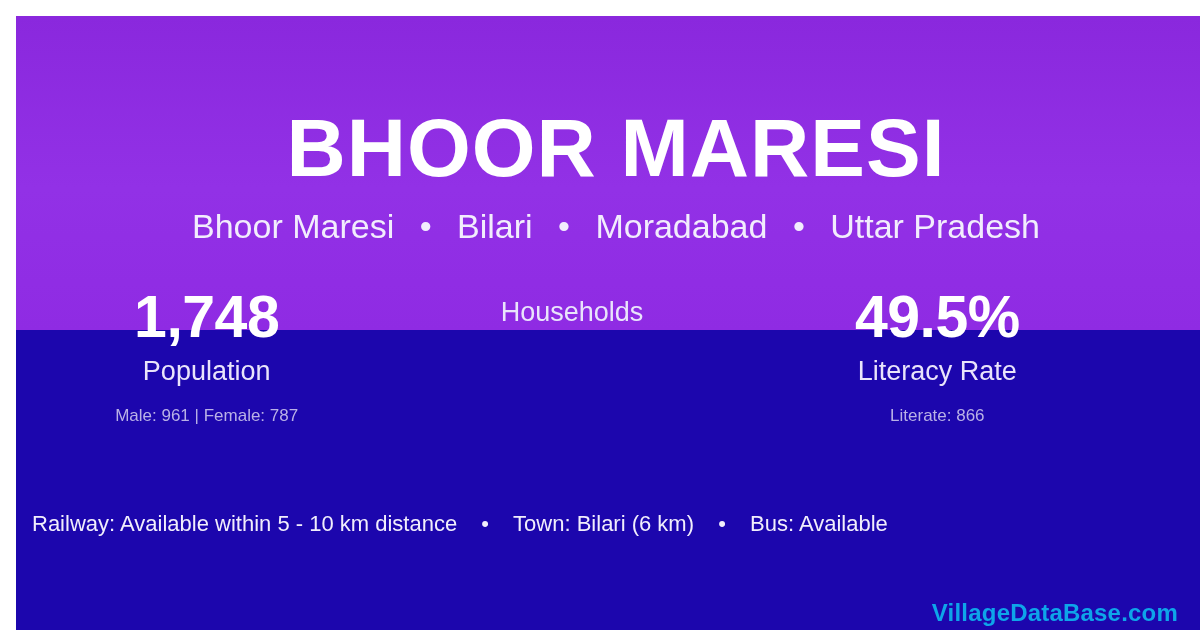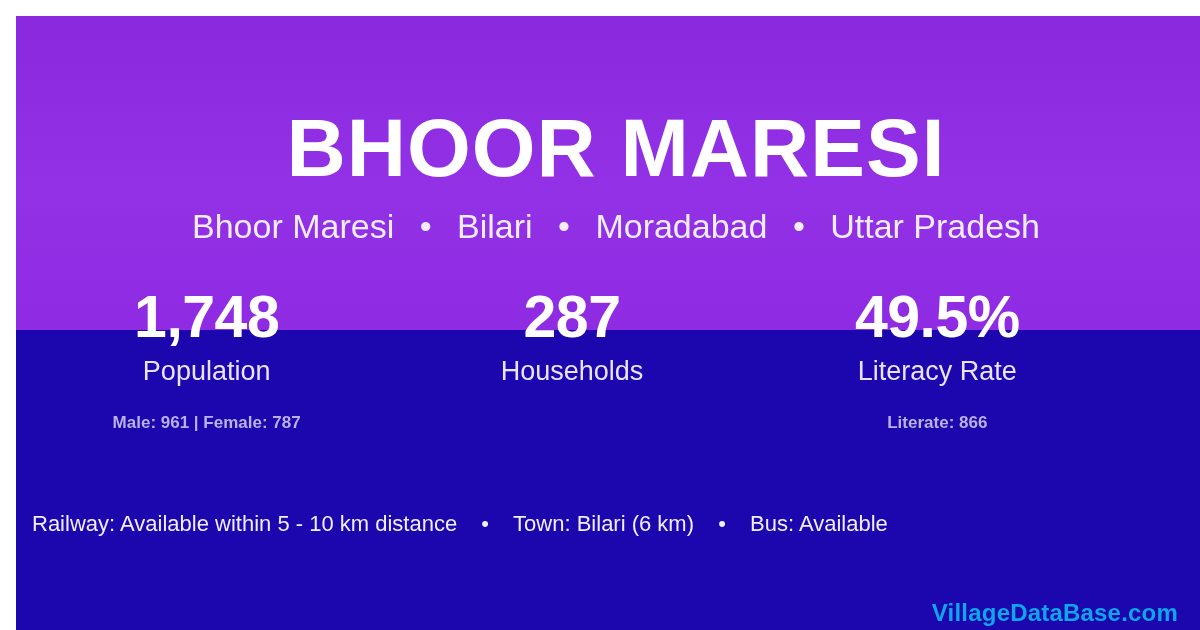--- a/index.html
+++ b/index.html
@@ -62,23 +62,23 @@
     height:59px;
   }
   .stat-label {
     margin-top:10px;
     font-size:27px;
     font-weight:normal;
     color:#e9e4fb;
     line-height:1.1;
   }
   .stat-sub {
-    margin-top:11px;
+    margin-top:4px;
     font-size:17px;
-    font-weight:bold;
+    font-weight:normal;
     color:#b9b1e6;
     line-height:1.1;
   }
   
   #facilities {
     position:absolute; top:486px; left:0; width:1200px;
     text-align:left;
     font-size:22px;
     color:#f1eefc;
     line-height:1.3;
@@ -116,21 +116,20 @@
 
   <div id="stats-row">
 
     <div class="stat-col">
       <div class="stat-value">1,748</div>
       <div class="stat-label">Population</div>
       <div class="stat-sub">Male: 961 | Female: 787</div>
     </div>
 
     <div class="stat-col">
-      <div class="stat-value">287</div>
       <div class="stat-label">Households</div>
     </div>
 
     <div class="stat-col">
       <div class="stat-value">49.5%</div>
       <div class="stat-label">Literacy Rate</div>
       <div class="stat-sub">Literate: 866</div>
     </div>
 
   </div>

